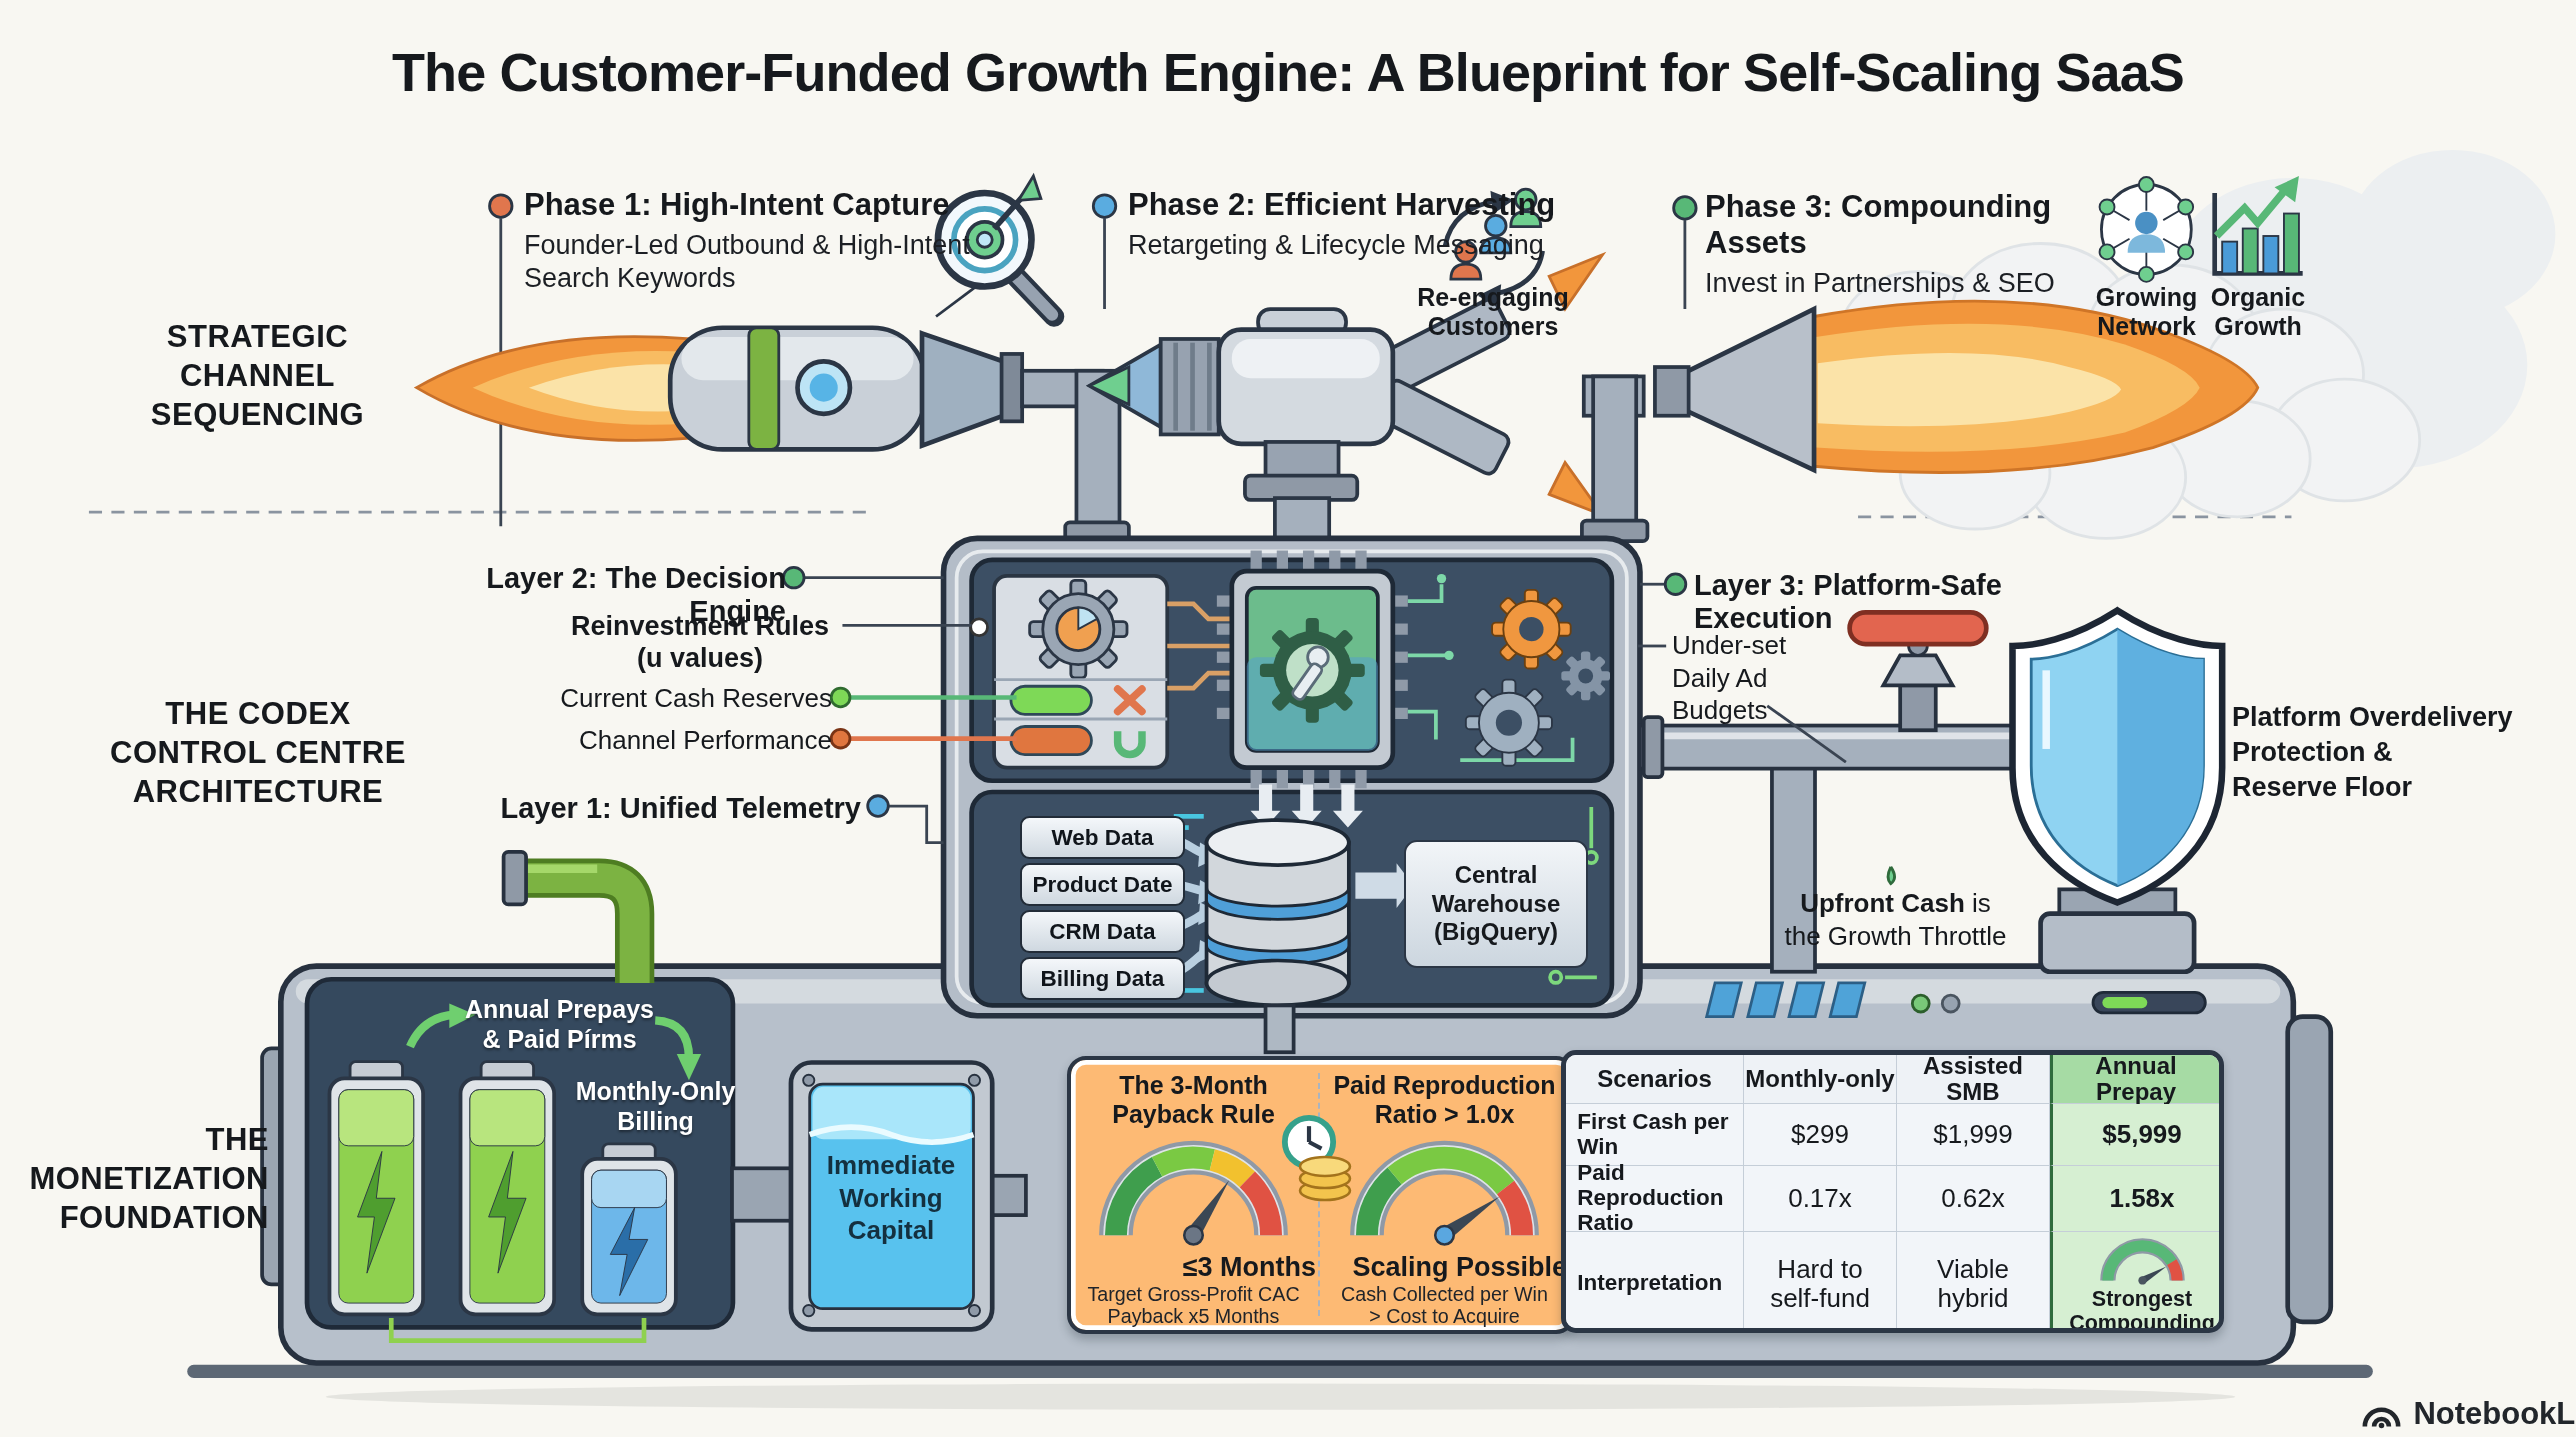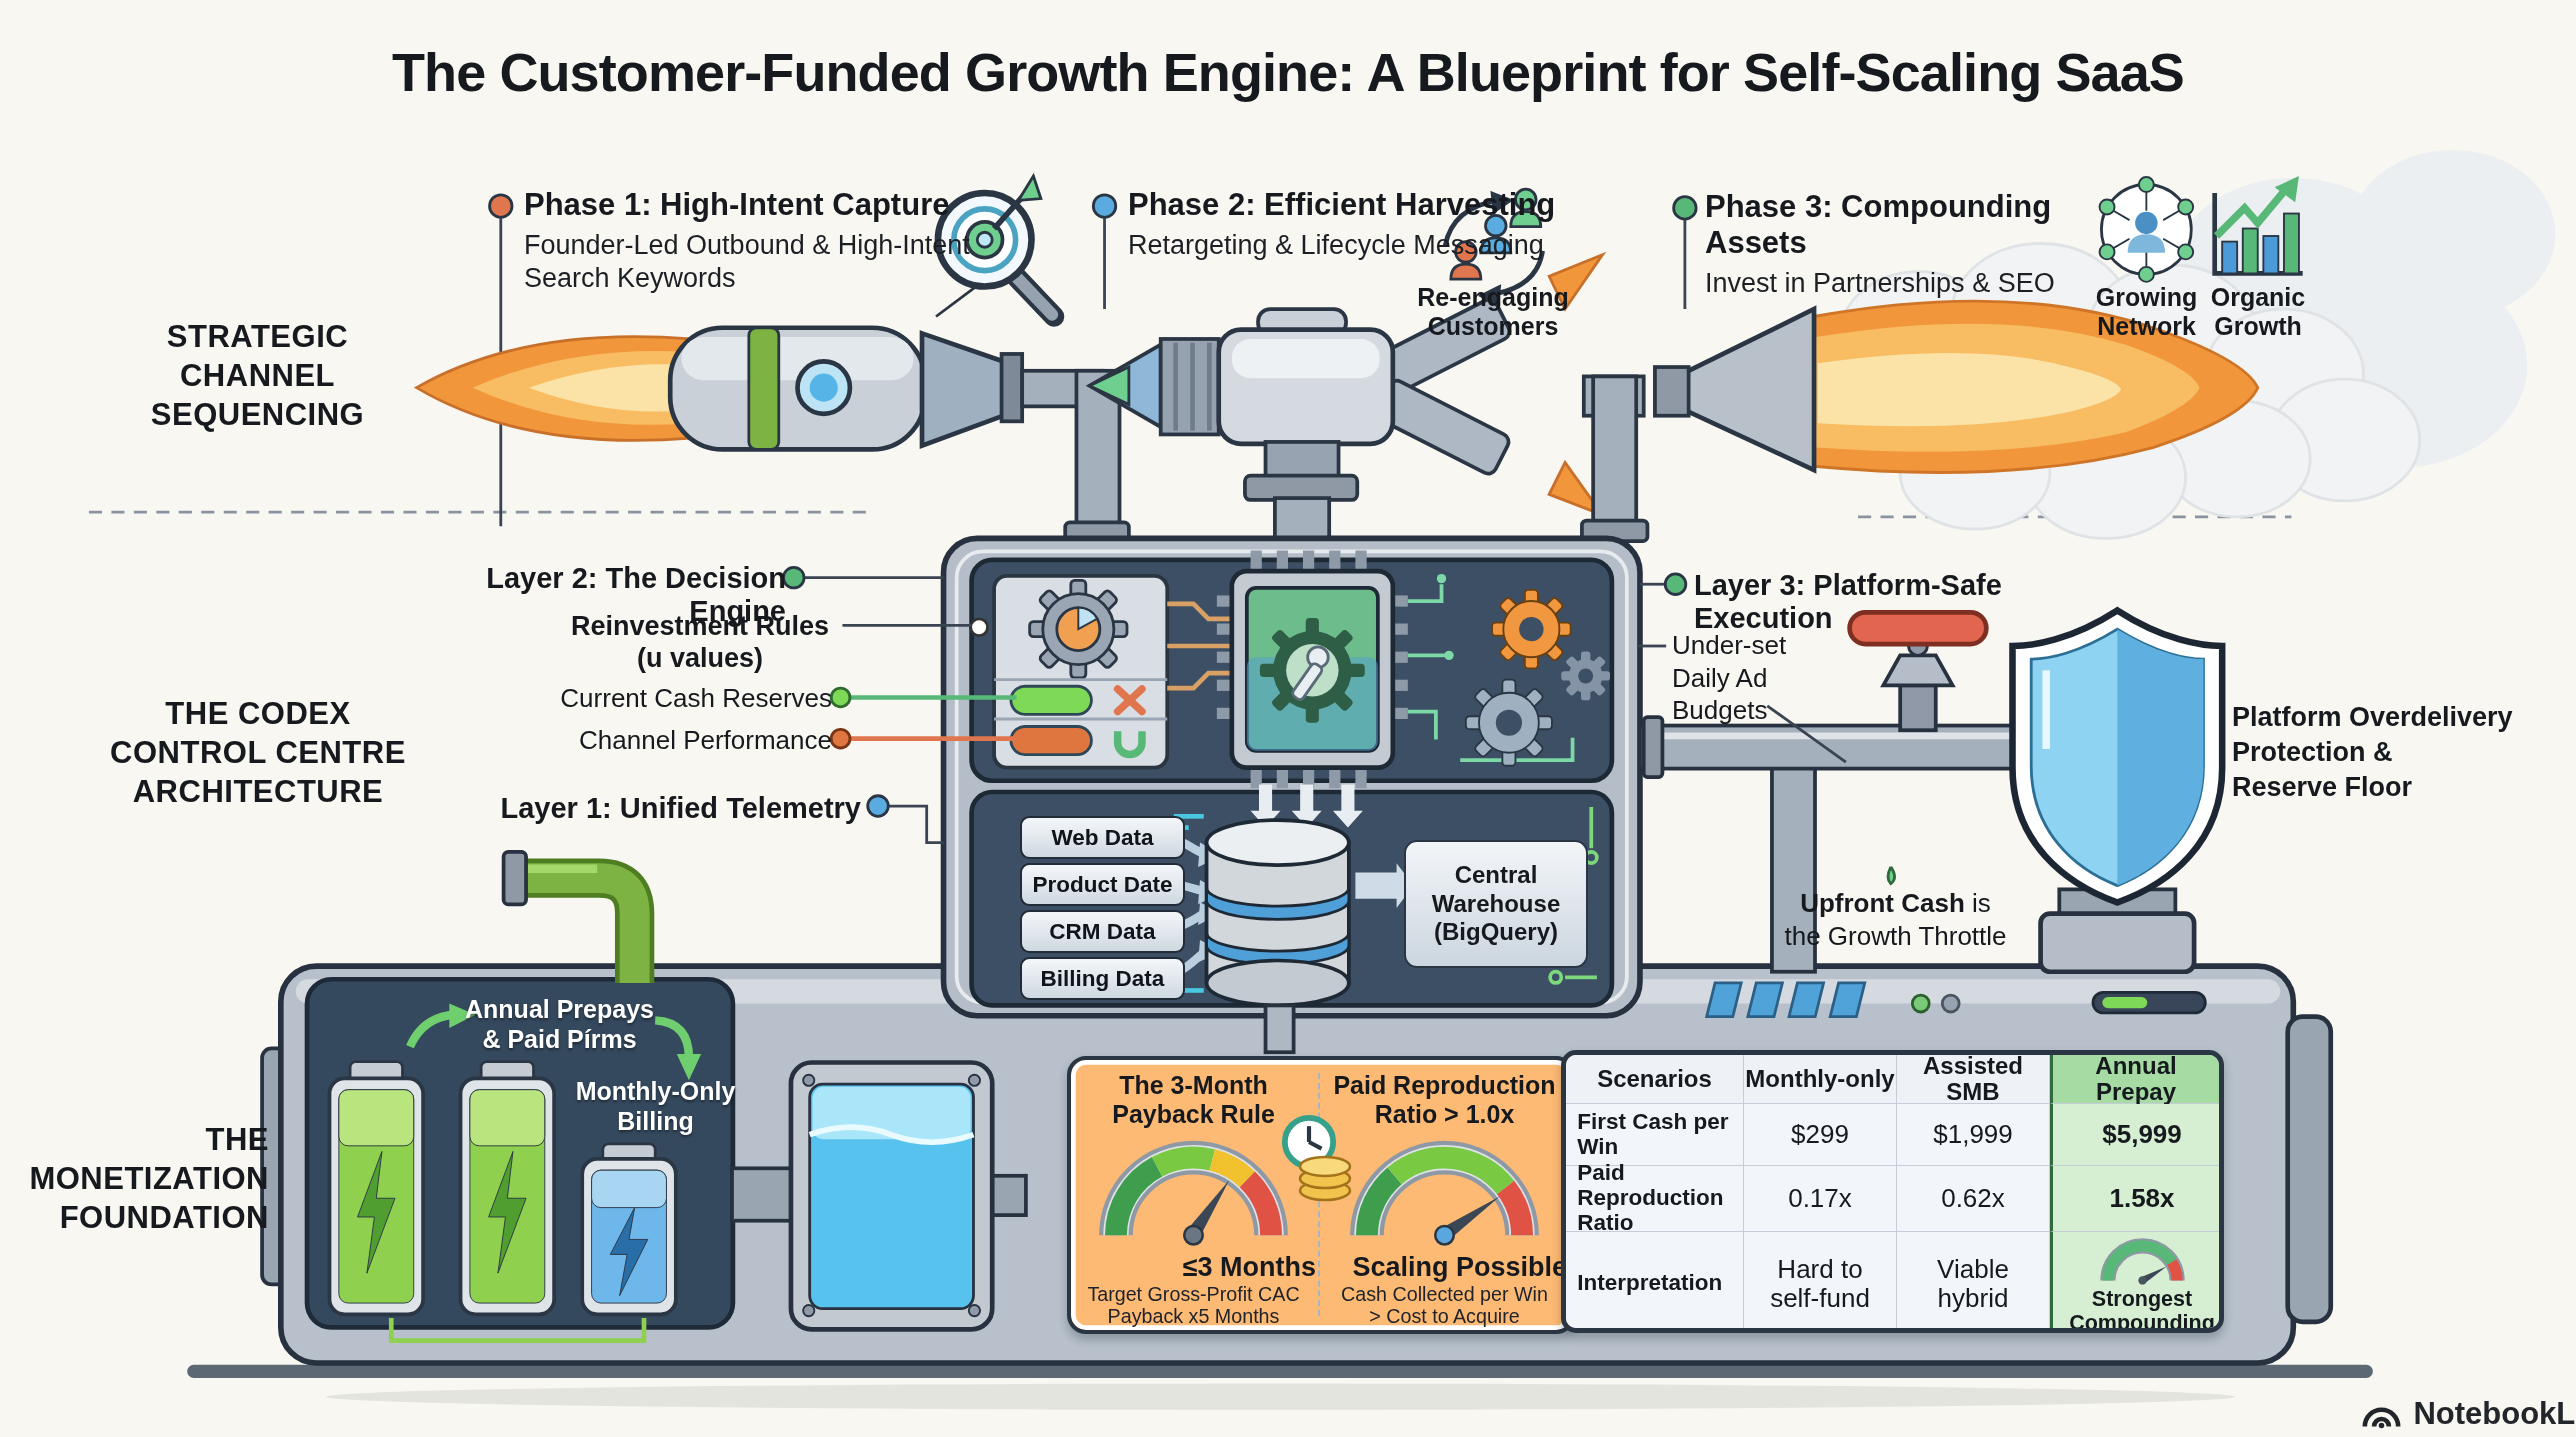--- a/index.html
+++ b/index.html
@@ -511,20 +511,23 @@
 <div class="abs callout-b pre" style="left:2232px;top:700px;width:290px;font-size:27px;line-height:1.3">Platform Overdelivery
 Protection &amp;
 Reserve Floor</div>
 <div class="abs ctr pre" style="left:1769px;top:887px;width:253px;font-size:26px;line-height:1.25"><span class="b">Upfront Cash</span><span> is
 the Growth Throttle</span></div>
 
 <div class="abs whitelbl ctr pre" style="left:419px;top:994px;width:281px">Annual Prepays
 &amp; Paid Pírms</div>
 <div class="abs whitelbl ctr pre" style="left:562px;top:1076px;width:187px">Monthly-Only
 Billing</div>
+<div class="abs ctr pre b" style="left:807px;top:1149px;width:168px;font-size:26px;line-height:1.25;color:#14303f">Immediate
+Working
+Capital</div>
 
 <div class="abs gauge-panel">
   <div class="ghalf" style="left:0">
     <div class="gtitle pre">The 3-Month
 Payback Rule</div>
     <svg width="245" height="118" viewBox="0 0 268 140">
       <path d="M42,126 A92,92 0 0 1 226,126" stroke="#8f99a6" stroke-width="40" fill="none"></path>
       <path d="M42,126 A92,92 0 0 1 226,126" stroke="#dfe3e8" stroke-width="30" fill="none"></path>
       <path d="M42,126 A92,92 0 0 1 90.8,44.8" stroke="#3f9e4d" stroke-width="26" fill="none"></path>
       <path d="M90.8,44.8 A92,92 0 0 1 156.3,36.7" stroke="#7ac943" stroke-width="26" fill="none"></path>

